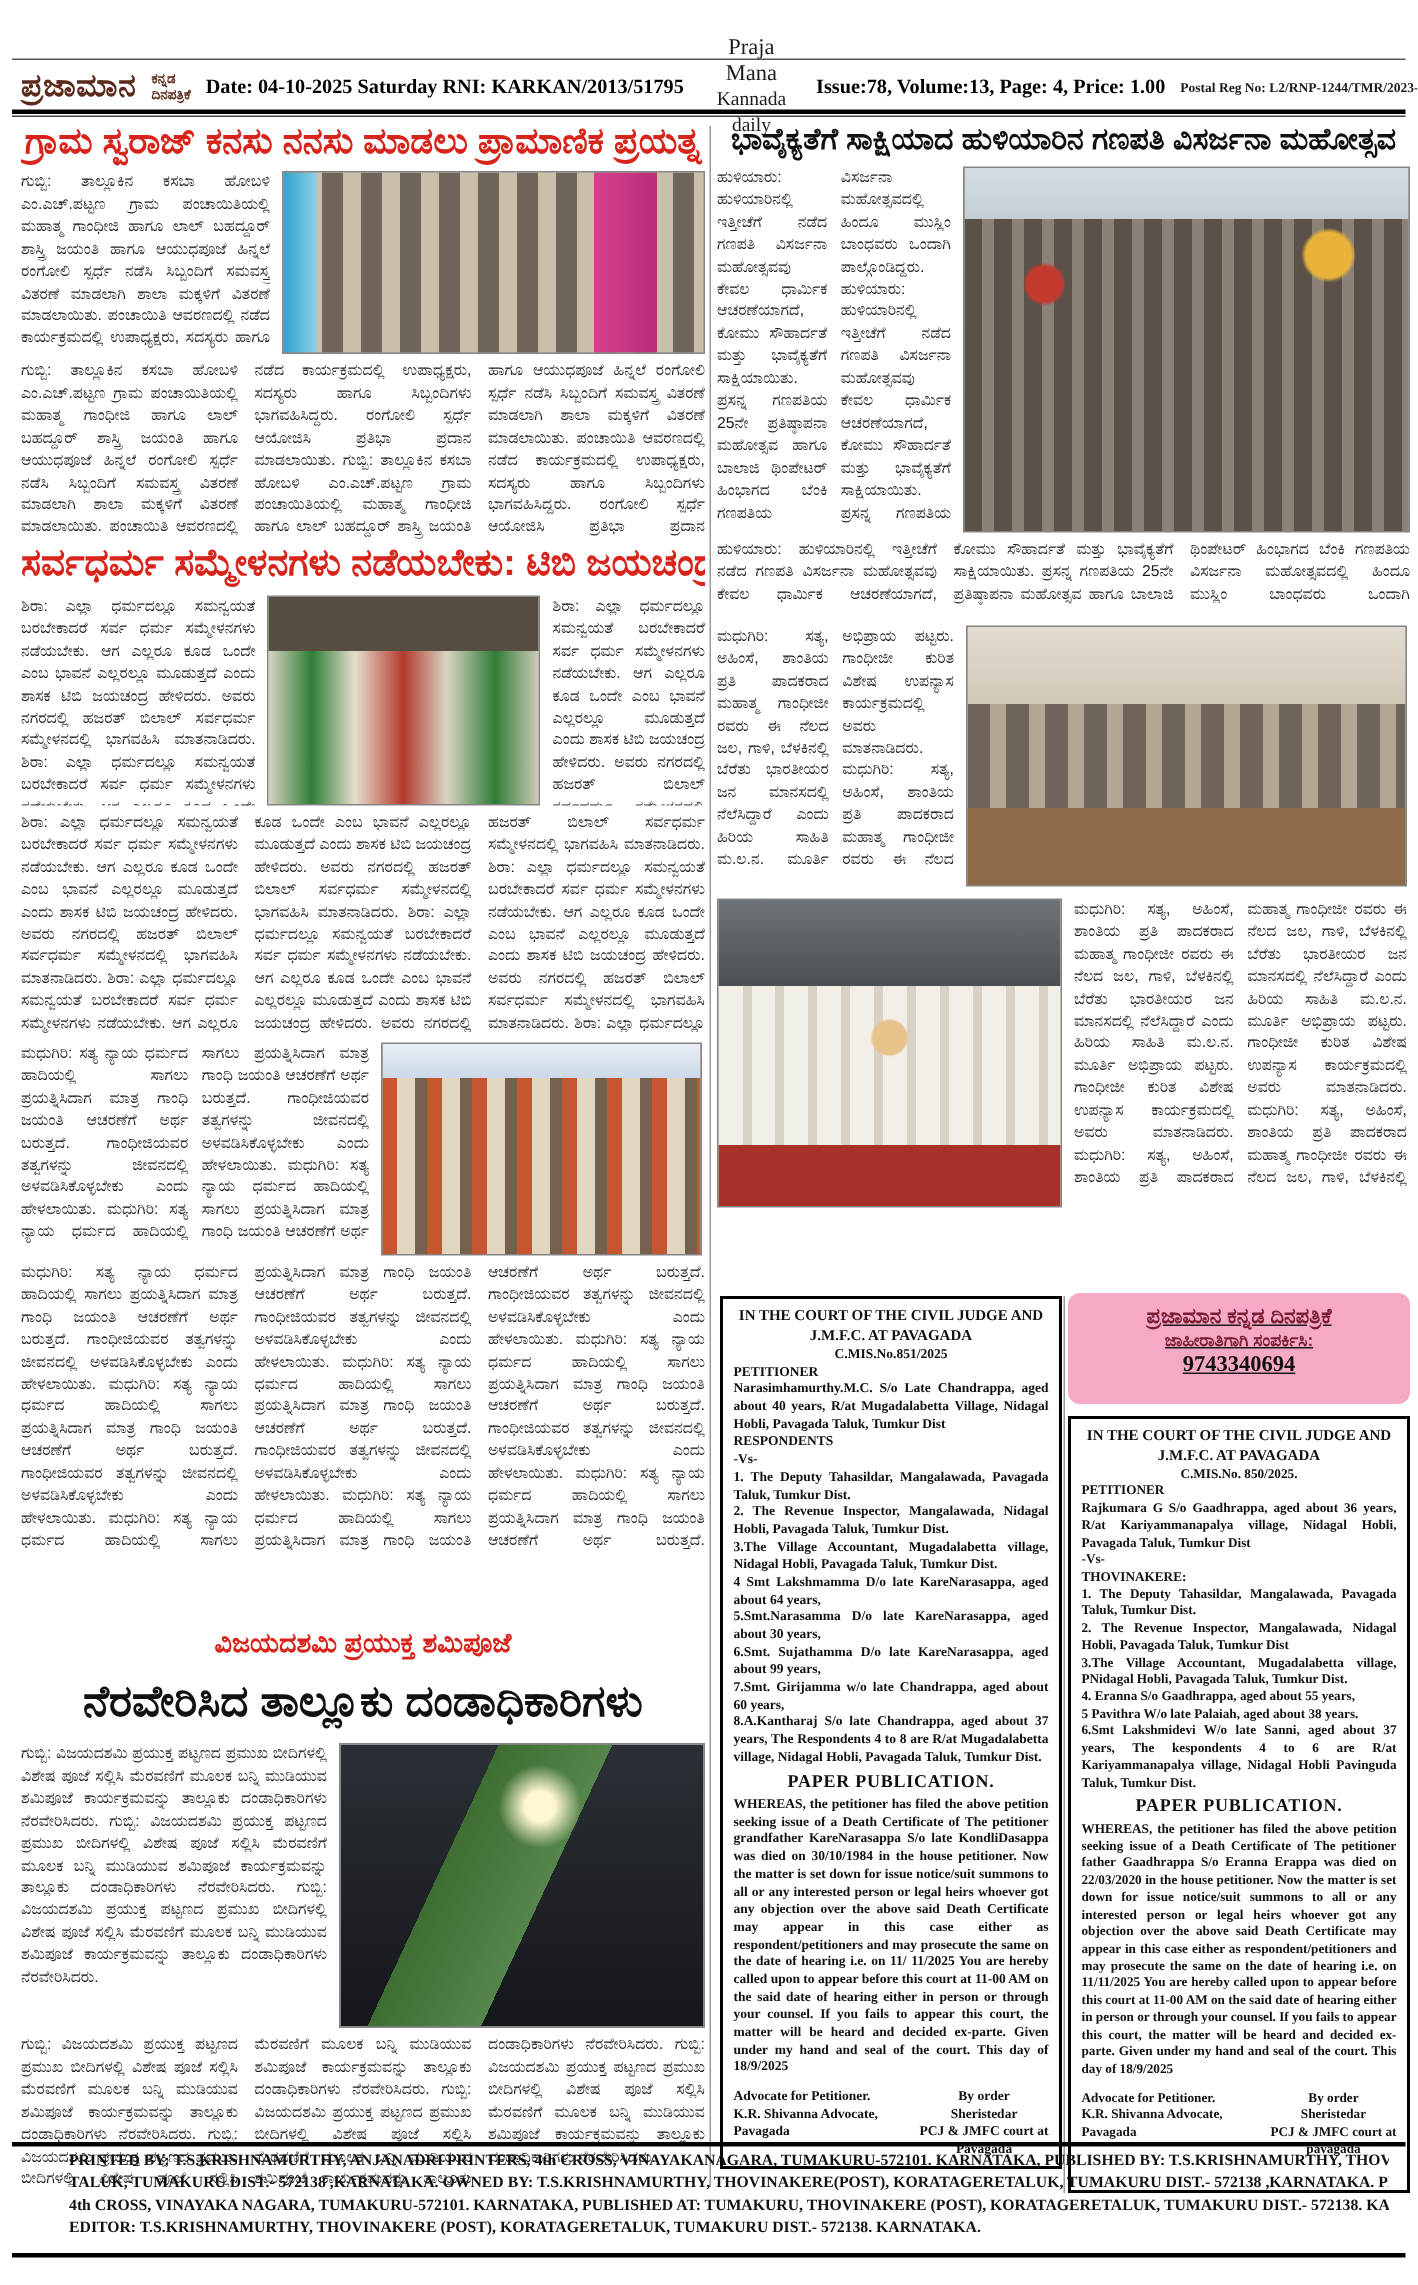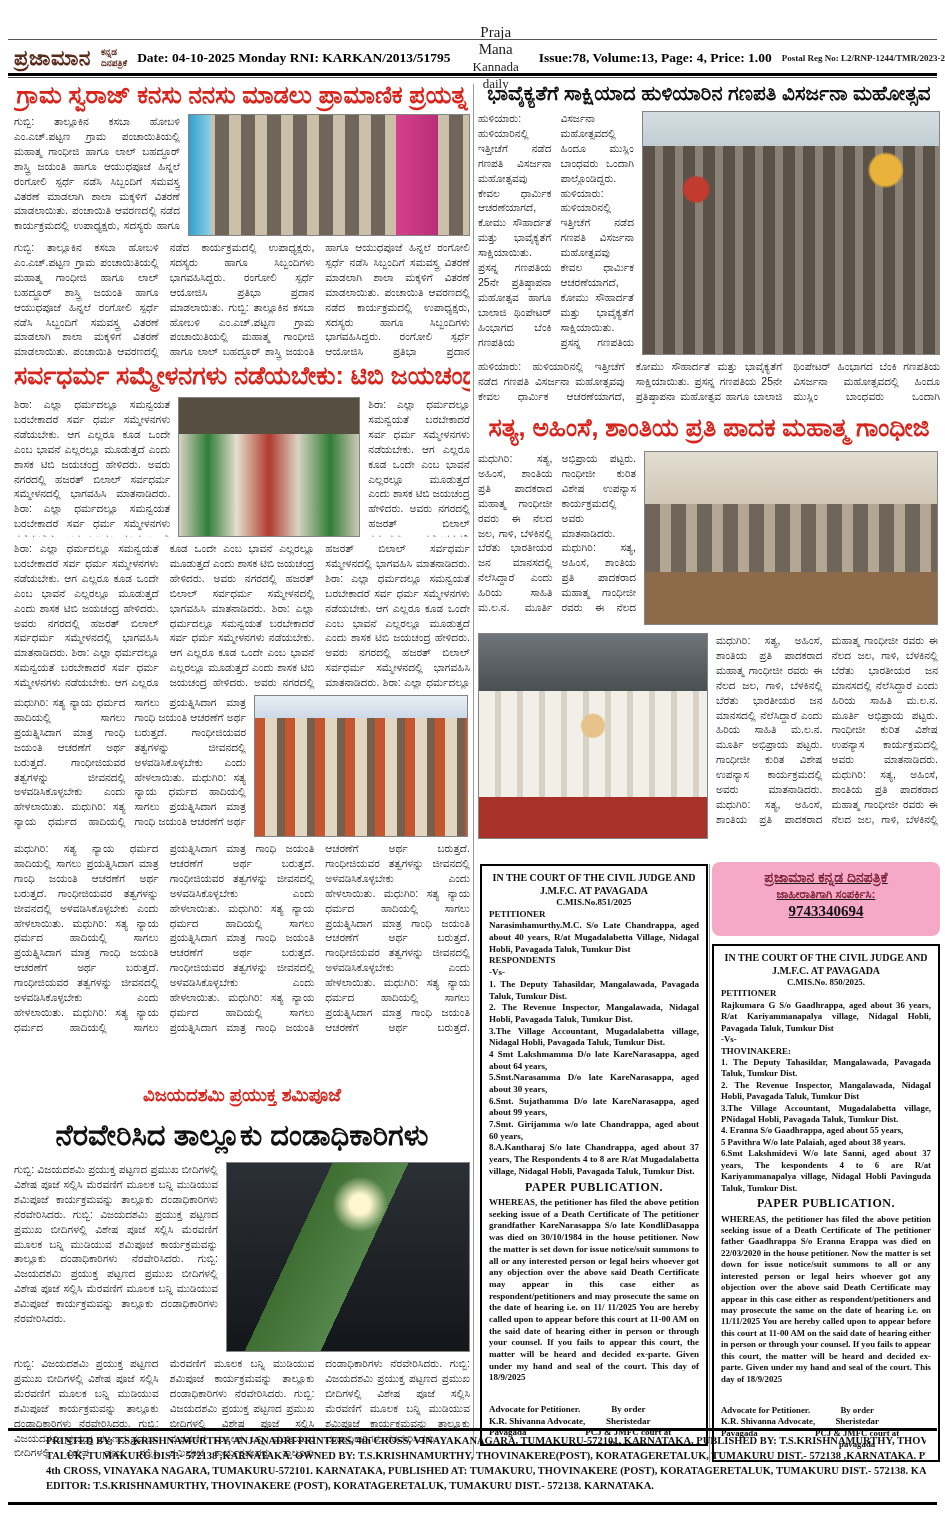--- a/index.html
+++ b/index.html
@@ -25,42 +25,42 @@
   .cols3{column-count:3;column-gap:11px;}
   .row{display:flex;gap:8px;}
   .photo{border:1px solid #848484;flex:none;}
   
   .notice{border:2px solid #000;font-family:"Liberation Serif",serif;font-weight:bold;color:#101010;
           font-size:9px;line-height:1.3;padding:5px 7px;box-sizing:border-box;overflow:hidden;}
   .notice .ctr{text-align:center;}
   .notice .ttl{font-size:10px;}
   .notice .sec{text-align:center;font-size:12px;letter-spacing:.5px;margin:2px 0;}
   .notice .just{text-align:justify;}
-  .notice .signs{display:flex;margin-top:20px;}
+  .notice .signs{display:flex;justify-content:space-between;margin-top:8px;}
   .pre{white-space:pre-line;}
   
   .adbox{background:#f5a9c6;border-radius:8px;text-align:center;padding:7px 4px;box-sizing:border-box;}
   .adbox .a1{color:#7a1f33;font-weight:bold;font-size:14px;}
   .adbox .a2{color:#7a1f33;font-weight:bold;font-size:11.5px;margin-top:2px;}
   .adbox .a3{color:#111;font-weight:bold;font-size:15px;font-family:"Liberation Serif",serif;margin-top:2px;}
   
   .foot{font-family:"Liberation Serif",serif;font-weight:bold;font-size:10.5px;line-height:15px;
         white-space:nowrap;overflow:hidden;color:#111;}
   .vsep{background:#9a9a9a;width:1px;}
 </style>
 </head>
 <body>
 
 <div class="page">
 
   <div class="abs rule" style="left:8px;top:39px;width:929px;height:1px;background:#555;"></div>
   <div class="abs mast" style="left:14px;top:44px;width:920px;height:28px;">
     <span class="logo">ಪ್ರಜಾಮಾನ</span>
     <span class="logo-sub">ಕನ್ನಡ ದಿನಪತ್ರಿಕೆ</span>
-    <span class="mast-b">Date: 04-10-2025 Monday RNI: KARKAN/2013/51795</span>
+    <span class="mast-b">Date: 04-10-2025 Saturday RNI: KARKAN/2013/51795</span>
     <span class="mast-c" style="margin-left:12px;">
       <span class="t1">Praja Mana</span>
       <span class="t2">Kannada daily</span>
     </span>
     <span class="mast-b" style="margin-left:10px;">Issue:78, Volume:13, Page: 4, Price: 1.00</span>
     <span class="mast-s">Postal Reg No: L2/RNP-1244/TMR/2023-25</span>
 
   </div>
   <div class="abs rule" style="left:8px;top:73px;width:929px;height:2.5px;"></div>
   <div class="abs rule" style="left:8px;top:77px;width:929px;height:1px;background:#444;"></div>
@@ -101,21 +101,20 @@
       <div class="kbody" style="width:160px;height:140px;">ಶಿರಾ: ಎಲ್ಲಾ ಧರ್ಮದಲ್ಲೂ ಸಮನ್ವಯತೆ ಬರಬೇಕಾದರೆ ಸರ್ವ ಧರ್ಮ ಸಮ್ಮೇಳನಗಳು ನಡೆಯಬೇಕು. ಆಗ ಎಲ್ಲರೂ ಕೂಡ ಒಂದೇ ಎಂಬ ಭಾವನೆ ಎಲ್ಲರಲ್ಲೂ ಮೂಡುತ್ತದೆ ಎಂದು ಶಾಸಕ ಟಿಬಿ ಜಯಚಂದ್ರ ಹೇಳಿದರು. ಅವರು ನಗರದಲ್ಲಿ ಹಜರತ್ ಬಿಲಾಲ್ ಸರ್ವಧರ್ಮ ಸಮ್ಮೇಳನದಲ್ಲಿ ಭಾಗವಹಿಸಿ ಮಾತನಾಡಿದರು. ಶಿರಾ: ಎಲ್ಲಾ ಧರ್ಮದಲ್ಲೂ ಸಮನ್ವಯತೆ ಬರಬೇಕಾದರೆ ಸರ್ವ ಧರ್ಮ ಸಮ್ಮೇಳನಗಳು ನಡೆಯಬೇಕು. ಆಗ ಎಲ್ಲರೂ ಕೂಡ ಒಂದೇ ಎಂಬ ಭಾವನೆ ಎಲ್ಲರಲ್ಲೂ ಮೂಡುತ್ತದೆ ಎಂದು ಶಾಸಕ ಟಿಬಿ ಜಯಚಂದ್ರ ಹೇಳಿದರು. ಅವರು ನಗರದಲ್ಲಿ ಹಜರತ್ ಬಿಲಾಲ್ ಸರ್ವಧರ್ಮ ಸಮ್ಮೇಳನದಲ್ಲಿ ಭಾಗವಹಿಸಿ ಮಾತನಾಡಿದರು.</div>
       <div class="photo" style="width:180px;height:138px;background:
         linear-gradient(180deg,#564f41 0%,#564f41 26%,rgba(0,0,0,0) 26%),
         linear-gradient(90deg,#d9d3c3 0%,#2f7d36 16%,#e4decd 32%,#b23a2e 50%,#d9d3c3 66%,#2f7d36 84%,#cfc9b8 100%);"></div>
       <div class="kbody" style="width:104px;height:140px;">ಶಿರಾ: ಎಲ್ಲಾ ಧರ್ಮದಲ್ಲೂ ಸಮನ್ವಯತೆ ಬರಬೇಕಾದರೆ ಸರ್ವ ಧರ್ಮ ಸಮ್ಮೇಳನಗಳು ನಡೆಯಬೇಕು. ಆಗ ಎಲ್ಲರೂ ಕೂಡ ಒಂದೇ ಎಂಬ ಭಾವನೆ ಎಲ್ಲರಲ್ಲೂ ಮೂಡುತ್ತದೆ ಎಂದು ಶಾಸಕ ಟಿಬಿ ಜಯಚಂದ್ರ ಹೇಳಿದರು. ಅವರು ನಗರದಲ್ಲಿ ಹಜರತ್ ಬಿಲಾಲ್ ಸರ್ವಧರ್ಮ ಸಮ್ಮೇಳನದಲ್ಲಿ ಭಾಗವಹಿಸಿ ಮಾತನಾಡಿದರು. ಶಿರಾ: ಎಲ್ಲಾ ಧರ್ಮದಲ್ಲೂ ಸಮನ್ವಯತೆ ಬರಬೇಕಾದರೆ ಸರ್ವ ಧರ್ಮ ಸಮ್ಮೇಳನಗಳು ನಡೆಯಬೇಕು. ಆಗ ಎಲ್ಲರೂ ಕೂಡ ಒಂದೇ ಎಂಬ ಭಾವನೆ ಎಲ್ಲರಲ್ಲೂ ಮೂಡುತ್ತದೆ ಎಂದು ಶಾಸಕ ಟಿಬಿ ಜಯಚಂದ್ರ ಹೇಳಿದರು. ಅವರು ನಗರದಲ್ಲಿ ಹಜರತ್ ಬಿಲಾಲ್ ಸರ್ವಧರ್ಮ ಸಮ್ಮೇಳನದಲ್ಲಿ ಭಾಗವಹಿಸಿ ಮಾತನಾಡಿದರು.</div>
     </div>
     <div class="kbody cols3" style="height:150px;margin-top:4px;">ಶಿರಾ: ಎಲ್ಲಾ ಧರ್ಮದಲ್ಲೂ ಸಮನ್ವಯತೆ ಬರಬೇಕಾದರೆ ಸರ್ವ ಧರ್ಮ ಸಮ್ಮೇಳನಗಳು ನಡೆಯಬೇಕು. ಆಗ ಎಲ್ಲರೂ ಕೂಡ ಒಂದೇ ಎಂಬ ಭಾವನೆ ಎಲ್ಲರಲ್ಲೂ ಮೂಡುತ್ತದೆ ಎಂದು ಶಾಸಕ ಟಿಬಿ ಜಯಚಂದ್ರ ಹೇಳಿದರು. ಅವರು ನಗರದಲ್ಲಿ ಹಜರತ್ ಬಿಲಾಲ್ ಸರ್ವಧರ್ಮ ಸಮ್ಮೇಳನದಲ್ಲಿ ಭಾಗವಹಿಸಿ ಮಾತನಾಡಿದರು. ಶಿರಾ: ಎಲ್ಲಾ ಧರ್ಮದಲ್ಲೂ ಸಮನ್ವಯತೆ ಬರಬೇಕಾದರೆ ಸರ್ವ ಧರ್ಮ ಸಮ್ಮೇಳನಗಳು ನಡೆಯಬೇಕು. ಆಗ ಎಲ್ಲರೂ ಕೂಡ ಒಂದೇ ಎಂಬ ಭಾವನೆ ಎಲ್ಲರಲ್ಲೂ ಮೂಡುತ್ತದೆ ಎಂದು ಶಾಸಕ ಟಿಬಿ ಜಯಚಂದ್ರ ಹೇಳಿದರು. ಅವರು ನಗರದಲ್ಲಿ ಹಜರತ್ ಬಿಲಾಲ್ ಸರ್ವಧರ್ಮ ಸಮ್ಮೇಳನದಲ್ಲಿ ಭಾಗವಹಿಸಿ ಮಾತನಾಡಿದರು. ಶಿರಾ: ಎಲ್ಲಾ ಧರ್ಮದಲ್ಲೂ ಸಮನ್ವಯತೆ ಬರಬೇಕಾದರೆ ಸರ್ವ ಧರ್ಮ ಸಮ್ಮೇಳನಗಳು ನಡೆಯಬೇಕು. ಆಗ ಎಲ್ಲರೂ ಕೂಡ ಒಂದೇ ಎಂಬ ಭಾವನೆ ಎಲ್ಲರಲ್ಲೂ ಮೂಡುತ್ತದೆ ಎಂದು ಶಾಸಕ ಟಿಬಿ ಜಯಚಂದ್ರ ಹೇಳಿದರು. ಅವರು ನಗರದಲ್ಲಿ ಹಜರತ್ ಬಿಲಾಲ್ ಸರ್ವಧರ್ಮ ಸಮ್ಮೇಳನದಲ್ಲಿ ಭಾಗವಹಿಸಿ ಮಾತನಾಡಿದರು. ಶಿರಾ: ಎಲ್ಲಾ ಧರ್ಮದಲ್ಲೂ ಸಮನ್ವಯತೆ ಬರಬೇಕಾದರೆ ಸರ್ವ ಧರ್ಮ ಸಮ್ಮೇಳನಗಳು ನಡೆಯಬೇಕು. ಆಗ ಎಲ್ಲರೂ ಕೂಡ ಒಂದೇ ಎಂಬ ಭಾವನೆ ಎಲ್ಲರಲ್ಲೂ ಮೂಡುತ್ತದೆ ಎಂದು ಶಾಸಕ ಟಿಬಿ ಜಯಚಂದ್ರ ಹೇಳಿದರು. ಅವರು ನಗರದಲ್ಲಿ ಹಜರತ್ ಬಿಲಾಲ್ ಸರ್ವಧರ್ಮ ಸಮ್ಮೇಳನದಲ್ಲಿ ಭಾಗವಹಿಸಿ ಮಾತನಾಡಿದರು. ಶಿರಾ: ಎಲ್ಲಾ ಧರ್ಮದಲ್ಲೂ ಸಮನ್ವಯತೆ ಬರಬೇಕಾದರೆ ಸರ್ವ ಧರ್ಮ ಸಮ್ಮೇಳನಗಳು ನಡೆಯಬೇಕು. ಆಗ ಎಲ್ಲರೂ ಕೂಡ ಒಂದೇ ಎಂಬ ಭಾವನೆ ಎಲ್ಲರಲ್ಲೂ ಮೂಡುತ್ತದೆ ಎಂದು ಶಾಸಕ ಟಿಬಿ ಜಯಚಂದ್ರ ಹೇಳಿದರು. ಅವರು ನಗರದಲ್ಲಿ ಹಜರತ್ ಬಿಲಾಲ್ ಸರ್ವಧರ್ಮ ಸಮ್ಮೇಳನದಲ್ಲಿ ಭಾಗವಹಿಸಿ ಮಾತನಾಡಿದರು.</div>
   </div>
 
   <div class="abs" style="left:478px;top:414px;width:462px;">
-    <div class="hl" style="font-size:25px;height:34px;">ಸತ್ಯ, ಅಹಿಂಸೆ, ಶಾಂತಿಯ ಪ್ರತಿ ಪಾದಕ ಮಹಾತ್ಮ ಗಾಂಧೀಜಿ</div>
     <div class="row" style="margin-top:3px;">
       <div class="kbody cols2" style="width:158px;height:176px;">ಮಧುಗಿರಿ: ಸತ್ಯ, ಅಹಿಂಸೆ, ಶಾಂತಿಯ ಪ್ರತಿ ಪಾದಕರಾದ ಮಹಾತ್ಮ ಗಾಂಧೀಜೀ ರವರು ಈ ನೆಲದ ಜಲ, ಗಾಳಿ, ಬೆಳಕಿನಲ್ಲಿ ಬೆರೆತು ಭಾರತೀಯರ ಜನ ಮಾನಸದಲ್ಲಿ ನೆಲೆಸಿದ್ದಾರೆ ಎಂದು ಹಿರಿಯ ಸಾಹಿತಿ ಮ.ಲ.ನ. ಮೂರ್ತಿ ಅಭಿಪ್ರಾಯ ಪಟ್ಟರು. ಗಾಂಧೀಜೀ ಕುರಿತ ವಿಶೇಷ ಉಪನ್ಯಾಸ ಕಾರ್ಯಕ್ರಮದಲ್ಲಿ ಅವರು ಮಾತನಾಡಿದರು. ಮಧುಗಿರಿ: ಸತ್ಯ, ಅಹಿಂಸೆ, ಶಾಂತಿಯ ಪ್ರತಿ ಪಾದಕರಾದ ಮಹಾತ್ಮ ಗಾಂಧೀಜೀ ರವರು ಈ ನೆಲದ ಜಲ, ಗಾಳಿ, ಬೆಳಕಿನಲ್ಲಿ ಬೆರೆತು ಭಾರತೀಯರ ಜನ ಮಾನಸದಲ್ಲಿ ನೆಲೆಸಿದ್ದಾರೆ ಎಂದು ಹಿರಿಯ ಸಾಹಿತಿ ಮ.ಲ.ನ. ಮೂರ್ತಿ ಅಭಿಪ್ರಾಯ ಪಟ್ಟರು. ಗಾಂಧೀಜೀ ಕುರಿತ ವಿಶೇಷ ಉಪನ್ಯಾಸ ಕಾರ್ಯಕ್ರಮದಲ್ಲಿ ಅವರು ಮಾತನಾಡಿದರು. ಮಧುಗಿರಿ: ಸತ್ಯ, ಅಹಿಂಸೆ, ಶಾಂತಿಯ ಪ್ರತಿ ಪಾದಕರಾದ ಮಹಾತ್ಮ ಗಾಂಧೀಜೀ ರವರು ಈ ನೆಲದ ಜಲ, ಗಾಳಿ, ಬೆಳಕಿನಲ್ಲಿ ಬೆರೆತು ಭಾರತೀಯರ ಜನ ಮಾನಸದಲ್ಲಿ ನೆಲೆಸಿದ್ದಾರೆ ಎಂದು ಹಿರಿಯ ಸಾಹಿತಿ ಮ.ಲ.ನ. ಮೂರ್ತಿ ಅಭಿಪ್ರಾಯ ಪಟ್ಟರು. ಗಾಂಧೀಜೀ ಕುರಿತ ವಿಶೇಷ ಉಪನ್ಯಾಸ ಕಾರ್ಯಕ್ರಮದಲ್ಲಿ ಅವರು ಮಾತನಾಡಿದರು.</div>
       <div class="photo" style="width:292px;height:172px;background:
         linear-gradient(180deg,rgba(0,0,0,0) 70%,#8d6b4a 70%),
         linear-gradient(180deg,#e3ddd1 0%,#d0c7b7 30%,rgba(0,0,0,0) 30%),
         repeating-linear-gradient(90deg,#6f655a 0px,#6f655a 15px,#b3a693 15px,#b3a693 26px);"></div>
     </div>
     <div class="row" style="margin-top:6px;">
       <div class="photo" style="width:228px;height:204px;background:
         linear-gradient(180deg,rgba(0,0,0,0) 80%,#a8322a 80%),

